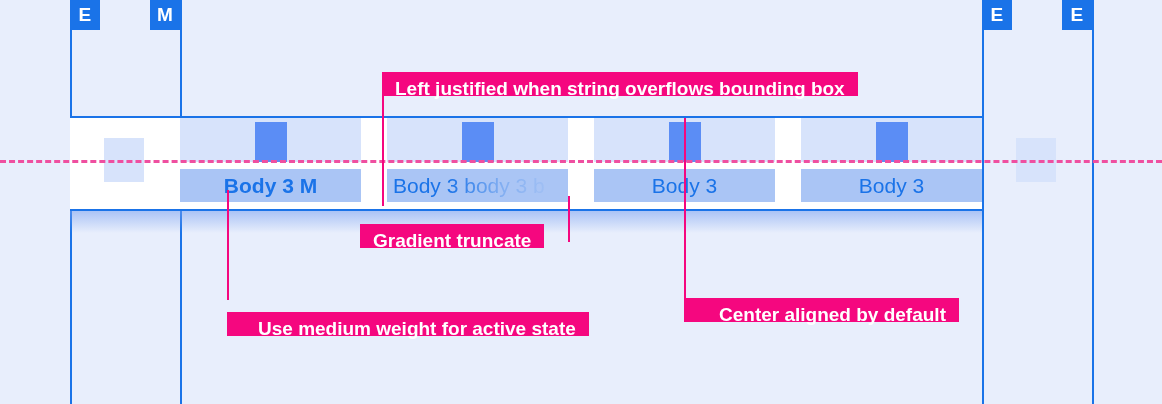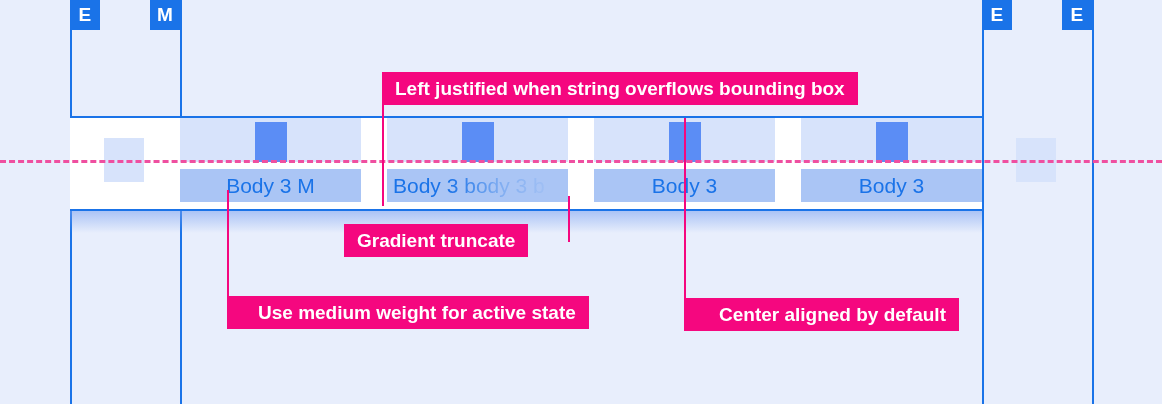--- a/index.html
+++ b/index.html
@@ -122,42 +122,42 @@
   }
   .tab-label.center {
     left: 0;
     right: 0;
     text-align: center;
   }
   .tab-label.left {
     left: 6px;
     text-align: left;
   }
-  .tab-label.medium { font-weight: normal; border-radius: 15px; }
+  .tab-label.medium { font-weight: bold; border-radius: 15px; }
 
   
   .truncate-veil {
     position: absolute;
     top: 0;
     right: 0;
     width: 120px;
     height: 33px;
     background: linear-gradient(to right, rgba(170,197,245,0) 0%, rgba(170,197,245,.72) 45%, rgba(170,197,245,.97) 88%, rgba(170,197,245,1) 100%);
     pointer-events: none;
   }
 
   
   .callout {
     position: absolute;
     background: #f5077f;
     color: #ffffff;
     font-size: 19px;
     font-weight: bold;
     line-height: 33px;
-    height: 33px;
+    height: 24px;
     padding: 0 13px;
     white-space: nowrap;
   }
   .leader {
     position: absolute;
     width: 2px;
     background: #f5077f;
   }
 
   
@@ -232,21 +232,21 @@
     </div>
 
   </div>
 
   <div class="baseline"></div>
 
   <div class="leader" style="left:382px; top:72px; height:134px;"></div>
   <div class="callout" style="left:382px; top:72px;">Left justified when string overflows bounding box</div>
 
   <div class="leader" style="left:568px; top:196px; height:46px;"></div>
-  <div class="callout" style="left:344px; top:224px;text-align:center;">Gradient truncate</div>
+  <div class="callout" style="left:360px; top:224px;text-align:center;">Gradient truncate</div>
 
   <div class="leader" style="left:227px; top:190px; height:110px;"></div>
-  <div class="callout" style="left:227px; top:296px;padding-left:31px;">Use medium weight for active state</div>
+  <div class="callout" style="left:227px; top:312px;padding-left:31px;">Use medium weight for active state</div>
 
   <div class="leader" style="left:684px; top:118px; height:184px;"></div>
   <div class="callout" style="left:684px; top:298px;padding-left:35px;">Center aligned by default</div>
 
 </div>
 
 </body></html>

